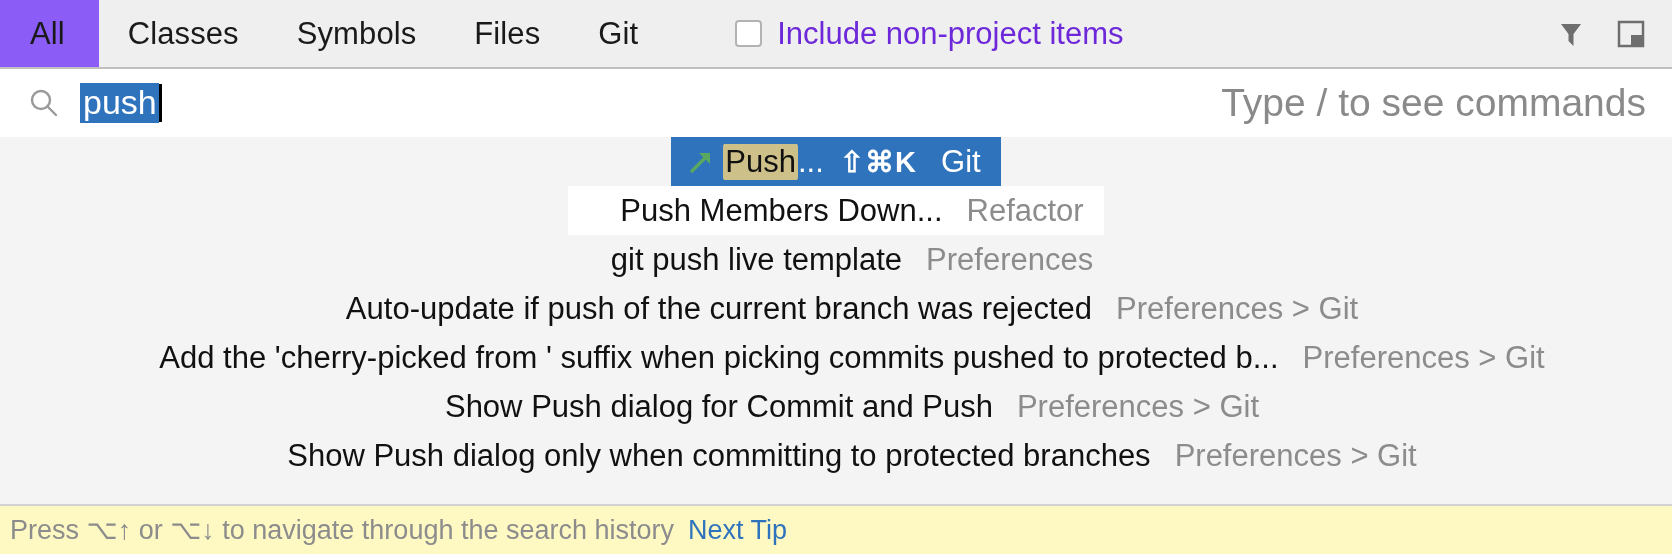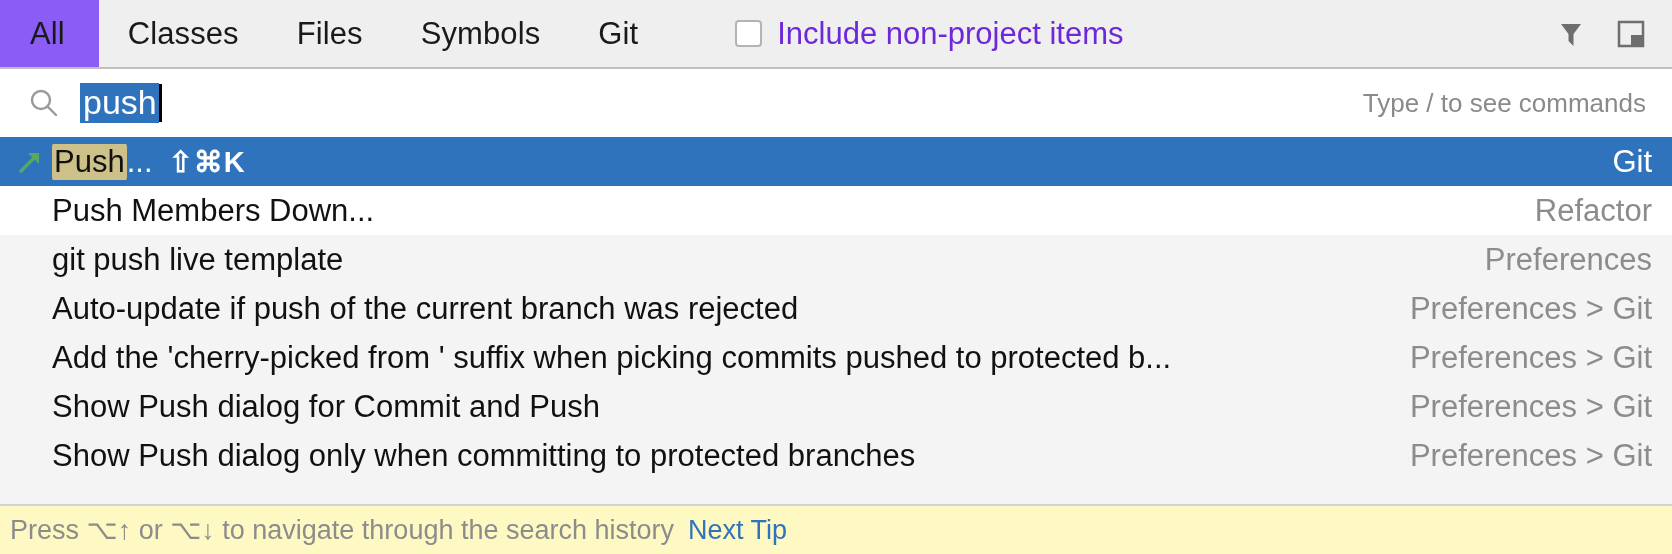--- a/index.html
+++ b/index.html
@@ -126,33 +126,34 @@
   }
   .caret {
     display: inline-block;
     width: 3px;
     height: 38px;
     background: #000000;
     margin-left: 0px;
   }
   .search-hint {
     margin-left: auto;
-    font-size: 26px;
+    font-size: 39px;
     color: #8a8a8a;
     white-space: nowrap;
     padding-right: 4px;
   }
 
   
   .results {
     flex: 1 1 auto;
     display: flex;
     flex-direction: column;
     background: #f4f4f4;
     overflow: hidden;
+    align-items: center;
   }
   .row {
     height: 49px;
     display: flex;
     align-items: center;
     padding: 0 20px 0 12px;
     box-sizing: border-box;
     cursor: default;
     position: relative;
   }
@@ -240,24 +241,24 @@
 
   <div class="tabbar">
 
     <div class="tab selected">
       <span>All</span>
     </div>
     <div class="tab">
       <span>Classes</span>
     </div>
     <div class="tab">
+      <span>Symbols</span>
+    </div>
+    <div class="tab">
       <span>Files</span>
-    </div>
-    <div class="tab">
-      <span>Symbols</span>
     </div>
     <div class="tab">
       <span>Git</span>
     </div>
 
     <div class="tabbar-spacer"></div>
 
     <div class="checkbox-wrap">
       <span class="checkbox-box"></span>
       <span class="checkbox-label">Include non-project items</span>

